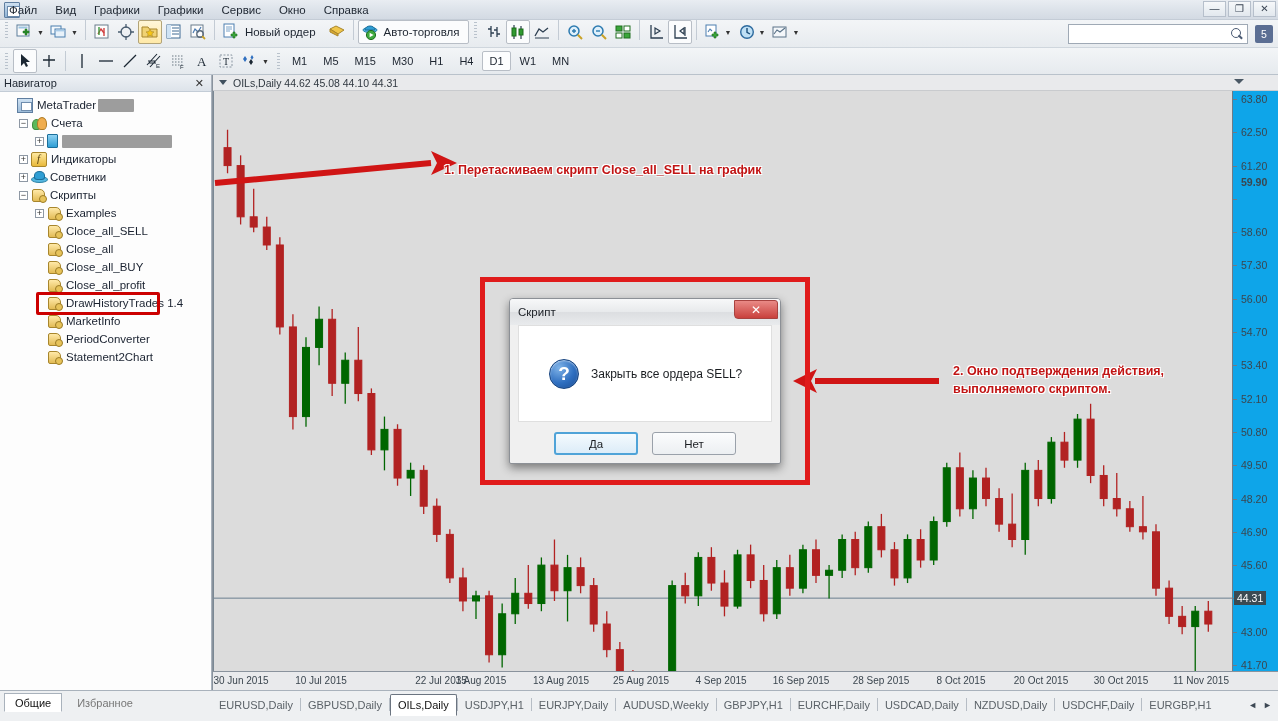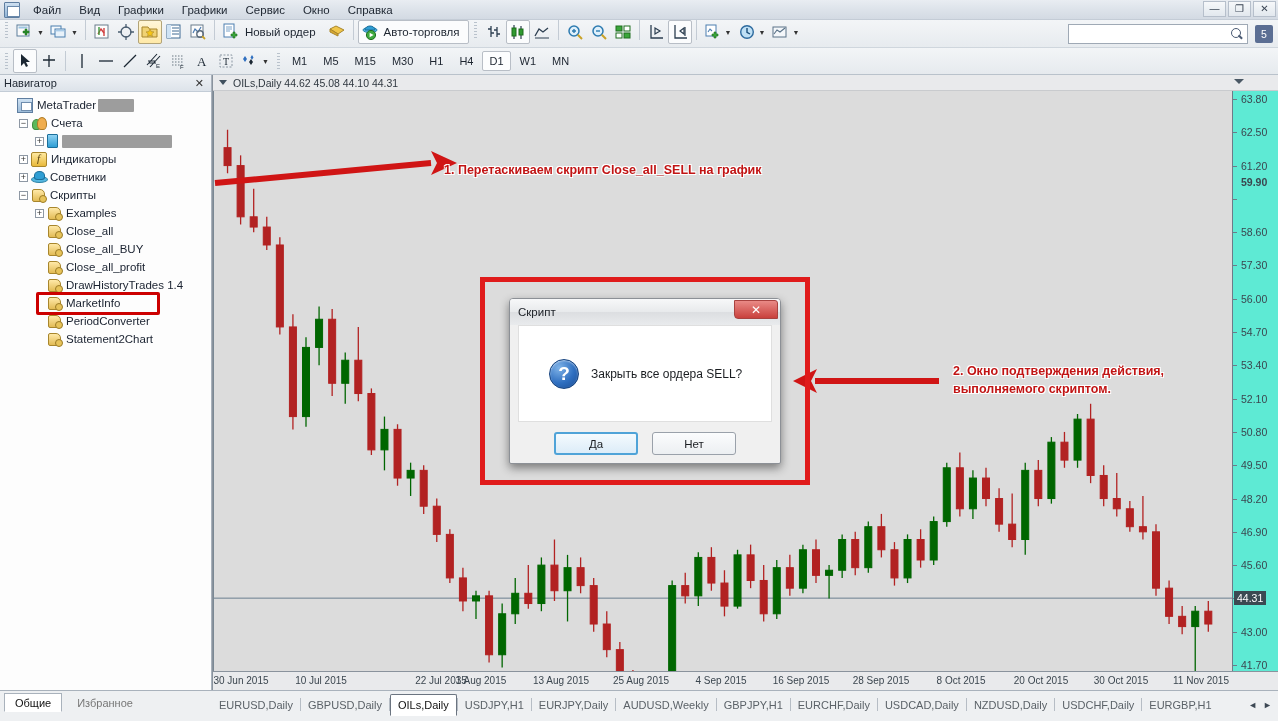--- a/index.html
+++ b/index.html
@@ -25,21 +25,21 @@
     width: 23px; height: 16px;
     border: 1px solid #b6bfcb;
     background: linear-gradient(to bottom, #f6f8fa, #e2e8ee);
     display: flex; align-items: center; justify-content: center;
     font-size: 10px; color: #3a4554; line-height: 1;
   }
 
   
   .menubar {
     position: absolute; left: 0; top: 0; height: 20px;
-    display: flex; align-items: center; padding-left: 24px;
+    display: flex; align-items: center; 
   }
   .menuitem {
     padding: 2px 9px; font-size: 11.5px; color: #1d2530; cursor: default;
   }
   .applogo {
     position: absolute; left: 4px; top: 2px; width: 16px; height: 16px;
     background: linear-gradient(to bottom, #cfe0f0, #8fb3d6);
     border: 1px solid #5f7ea0; border-radius: 1px;
   }
   .applogo::after{
@@ -167,21 +167,21 @@
   .tri-down { width: 0; height: 0; border-left: 4px solid transparent; border-right: 4px solid transparent; border-top: 5px solid #41505e; }
   .collapsebtn {
     position: absolute; right: 34px; top: 4px; width: 0; height: 0;
     border-left: 5px solid transparent; border-right: 5px solid transparent;
     border-top: 5px solid #4a5865;
   }
   .plot { position: absolute; left: 0; top: 16px; width: 1020px; height: 580px; background: #dcdcdc; overflow: hidden; }
   .plot svg { display: block; }
   .yaxis {
     position: absolute; right: 0; top: 16px; width: 46px; height: 580px;
-    background: #5eead4; border-left: 1px solid #6c7b88;
+    background: #0ea5e9; border-left: 1px solid #6c7b88;
   }
   .ylabel { position: absolute; left: 8px; font-size: 10.5px; color: #3b464f; transform: translateY(-50%); }
   .ytick { position: absolute; left: 0px; width: 4px; height: 1px; background: #6c7b88; }
   .ycurrent {
     position: absolute; left: 1px; background: #3b4a52; color: #fff;
     font-size: 10.5px; padding: 1px 3px; transform: translateY(-50%);
   }
   .xaxis {
     position: absolute; left: 0; bottom: 0; width: 1066px; height: 19px;
     background: #e9eaec; border-top: 1px solid #8a939d;
@@ -650,20 +650,25 @@
         </div>
         <div class="node" style="padding-left: 14px;">
           <span class="expander">−</span>
           <span class="nodeicon ic-script"></span>
           <span>Скрипты</span>
         </div>
         <div class="node" style="padding-left: 30px;">
           <span class="expander">+</span>
           <span class="nodeicon ic-script"></span>
           <span>Examples</span>
+        </div>
+        <div class="node" style="padding-left: 30px;">
+          <span class="spacer9"></span>
+          <span class="nodeicon ic-script"></span>
+          <span>Cloce_all_SELL</span>
         </div>
         <div class="node" style="padding-left: 30px;">
           <span class="spacer9"></span>
           <span class="nodeicon ic-script"></span>
           <span>Close_all</span>
         </div>
         <div class="node" style="padding-left: 30px;">
           <span class="spacer9"></span>
           <span class="nodeicon ic-script"></span>
           <span>Close_all_BUY</span>

